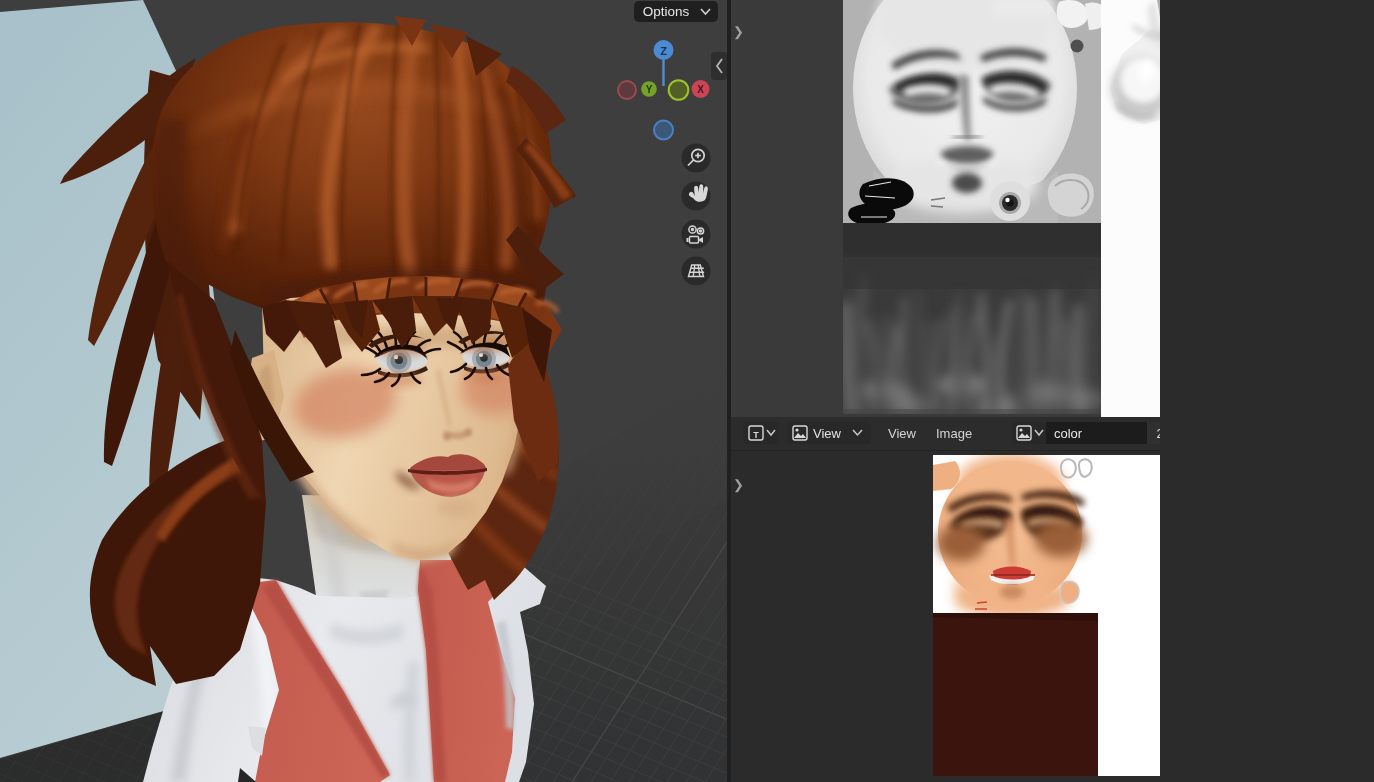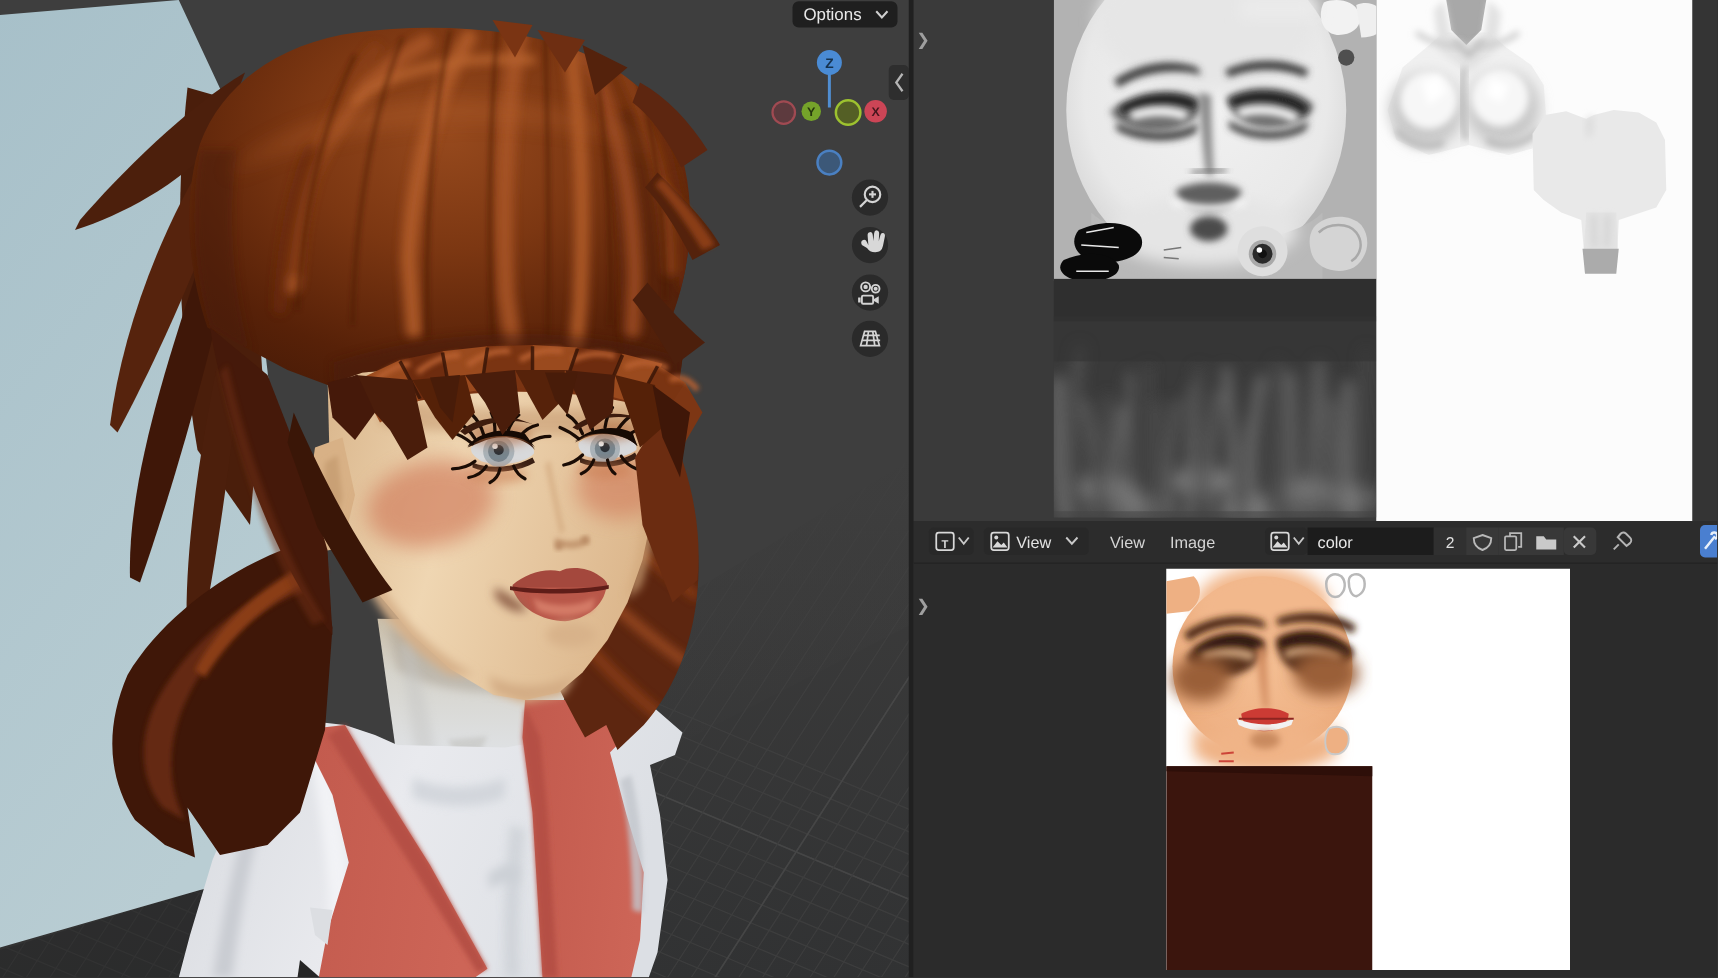--- a/index.html
+++ b/index.html
@@ -1,16 +1,16 @@
 <!DOCTYPE html>
 <html><head>
 <meta charset="utf-8">
 <style>
   html,body{margin:0;padding:0;background:#2b2b2b;}
-  #root{position:relative;width:1374px;height:782px;overflow:hidden;
+  #root{position:relative;width:1160px;height:782px;overflow:hidden;
         font-family:"Liberation Sans",sans-serif;background:#3e3e3e;}
   .abs{position:absolute;}
 </style>
 </head>
 <body>
 <div id="root">
 
   <svg class="abs" style="left:0px;top:0px" width="728" height="782" viewBox="0 0 728 782">
     <defs>
       <linearGradient id="wallg" x1="0" y1="0" x2="0.4" y2="1">

